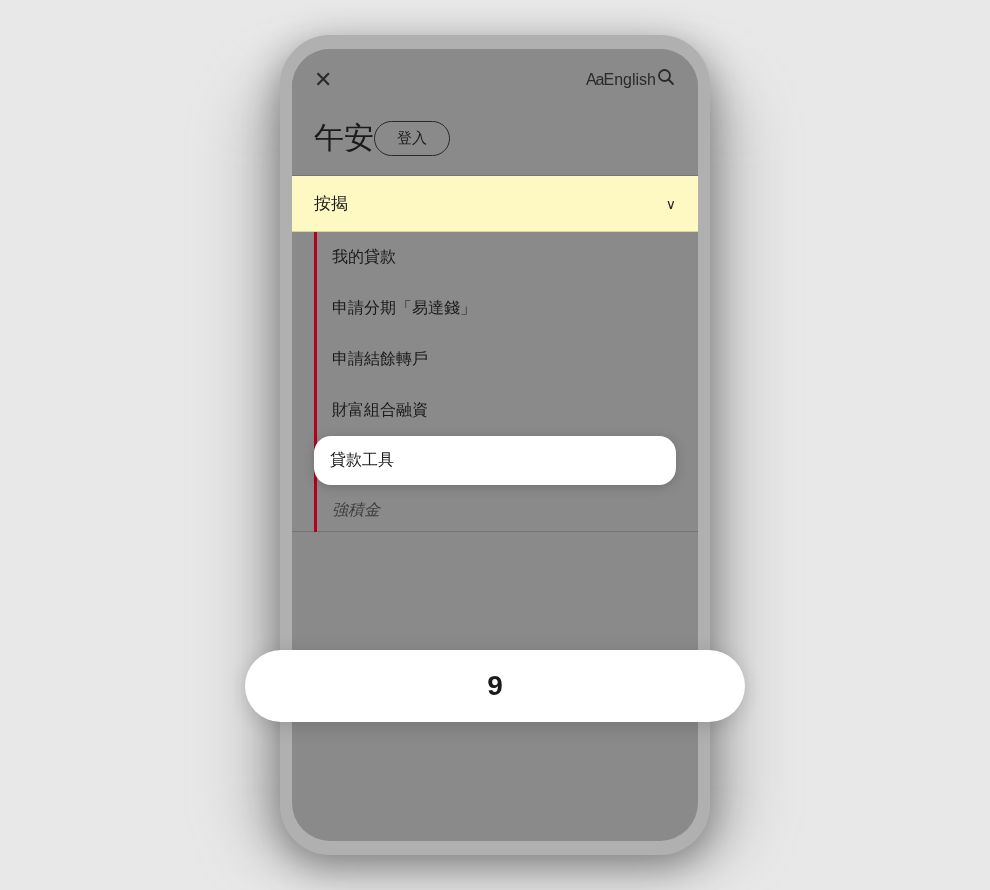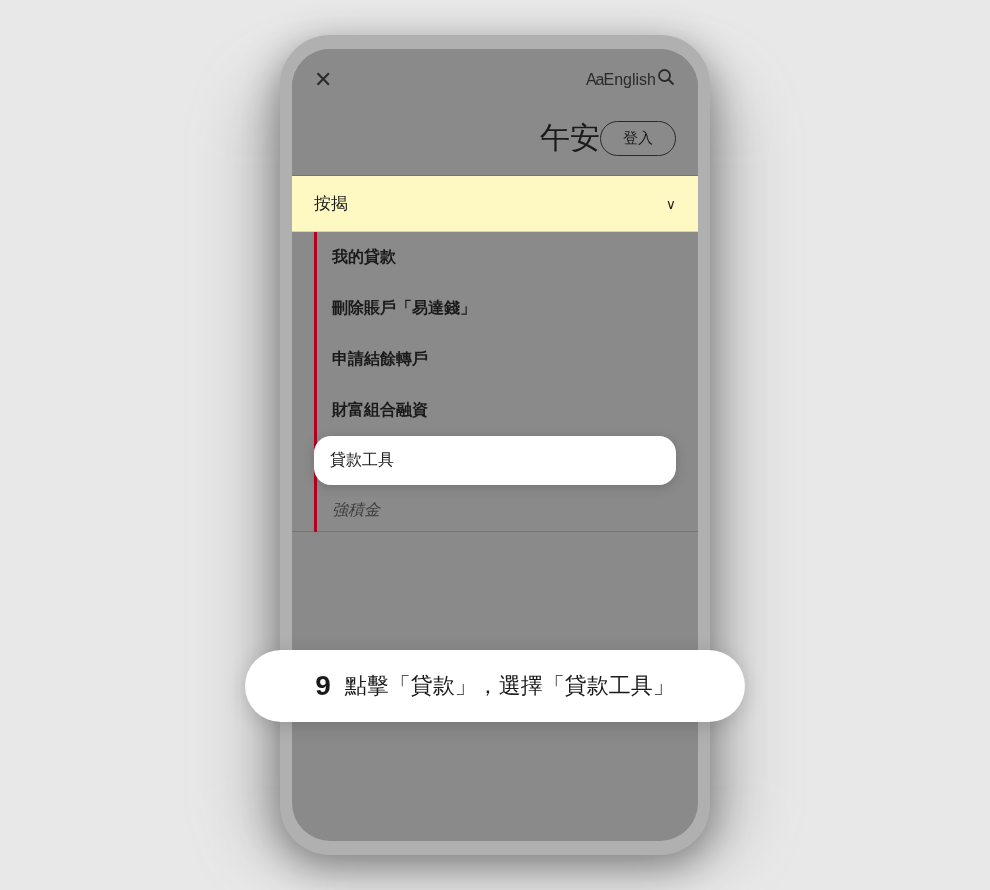--- a/index.html
+++ b/index.html
@@ -97,21 +97,21 @@
     .search-icon-btn {
       font-size: 19px;
       color: #2a2a2a;
       cursor: pointer;
     }
 
     
     .greeting-row {
       display: flex;
       align-items: center;
-      justify-content: flex-end;
+      justify-content: flex-start;
       padding: 12px 22px 16px 22px;
       background: #8a8a8a;
     }
 
     .greeting-text {
       font-size: 30px;
       font-weight: 500;
       color: #1a1a1a;
     }
 
@@ -178,21 +178,20 @@
     .loan-items {
       padding-left: 0;
     }
 
     .loan-item {
       padding: 15px 30px 15px 40px;
       font-size: 16px;
       color: #1a1a1a;
       cursor: pointer;
       position: relative;
-      font-weight: bold;
     }
 
     .loan-item.highlighted {
       background: #ffffff;
       border-radius: 17px;
       margin: 0 22px;
       padding: 14px 16px;
       font-weight: 400;
       box-shadow: 0 2px 12px rgba(0,0,0,0.18);
     }
@@ -285,32 +284,31 @@
           <span class="section-header-text">按揭</span>
           <span class="chevron">∨</span>
         </div>
         <div class="divider"></div>
       </div>
 
       <div class="menu-section loan-section">
         <div class="loan-left-bar"></div>
         <div class="loan-items">
           <div class="loan-item">我的貸款</div>
-          <div class="loan-item">刪除賬戶「易達錢」</div>
+          <div class="loan-item">申請分期「易達錢」</div>
           <div class="loan-item">申請結餘轉戶</div>
           <div class="loan-item">財富組合融資</div>
           <div class="loan-item highlighted">貸款工具</div>
           <div class="partial-item">強積金</div>
         </div>
         <div class="divider"></div>
       </div>
 
 
     </div>
   </div>
 </div>
 
 <div style="position:absolute; bottom: 88px; left: 50%; transform: translateX(-50%);">
   <div class="instruction-banner">
     <span class="instruction-number">9</span>
-    <span class="instruction-text">點擊「貸款」，選擇「貸款工具」</span>
   </div>
 </div>
 
 </body></html>

